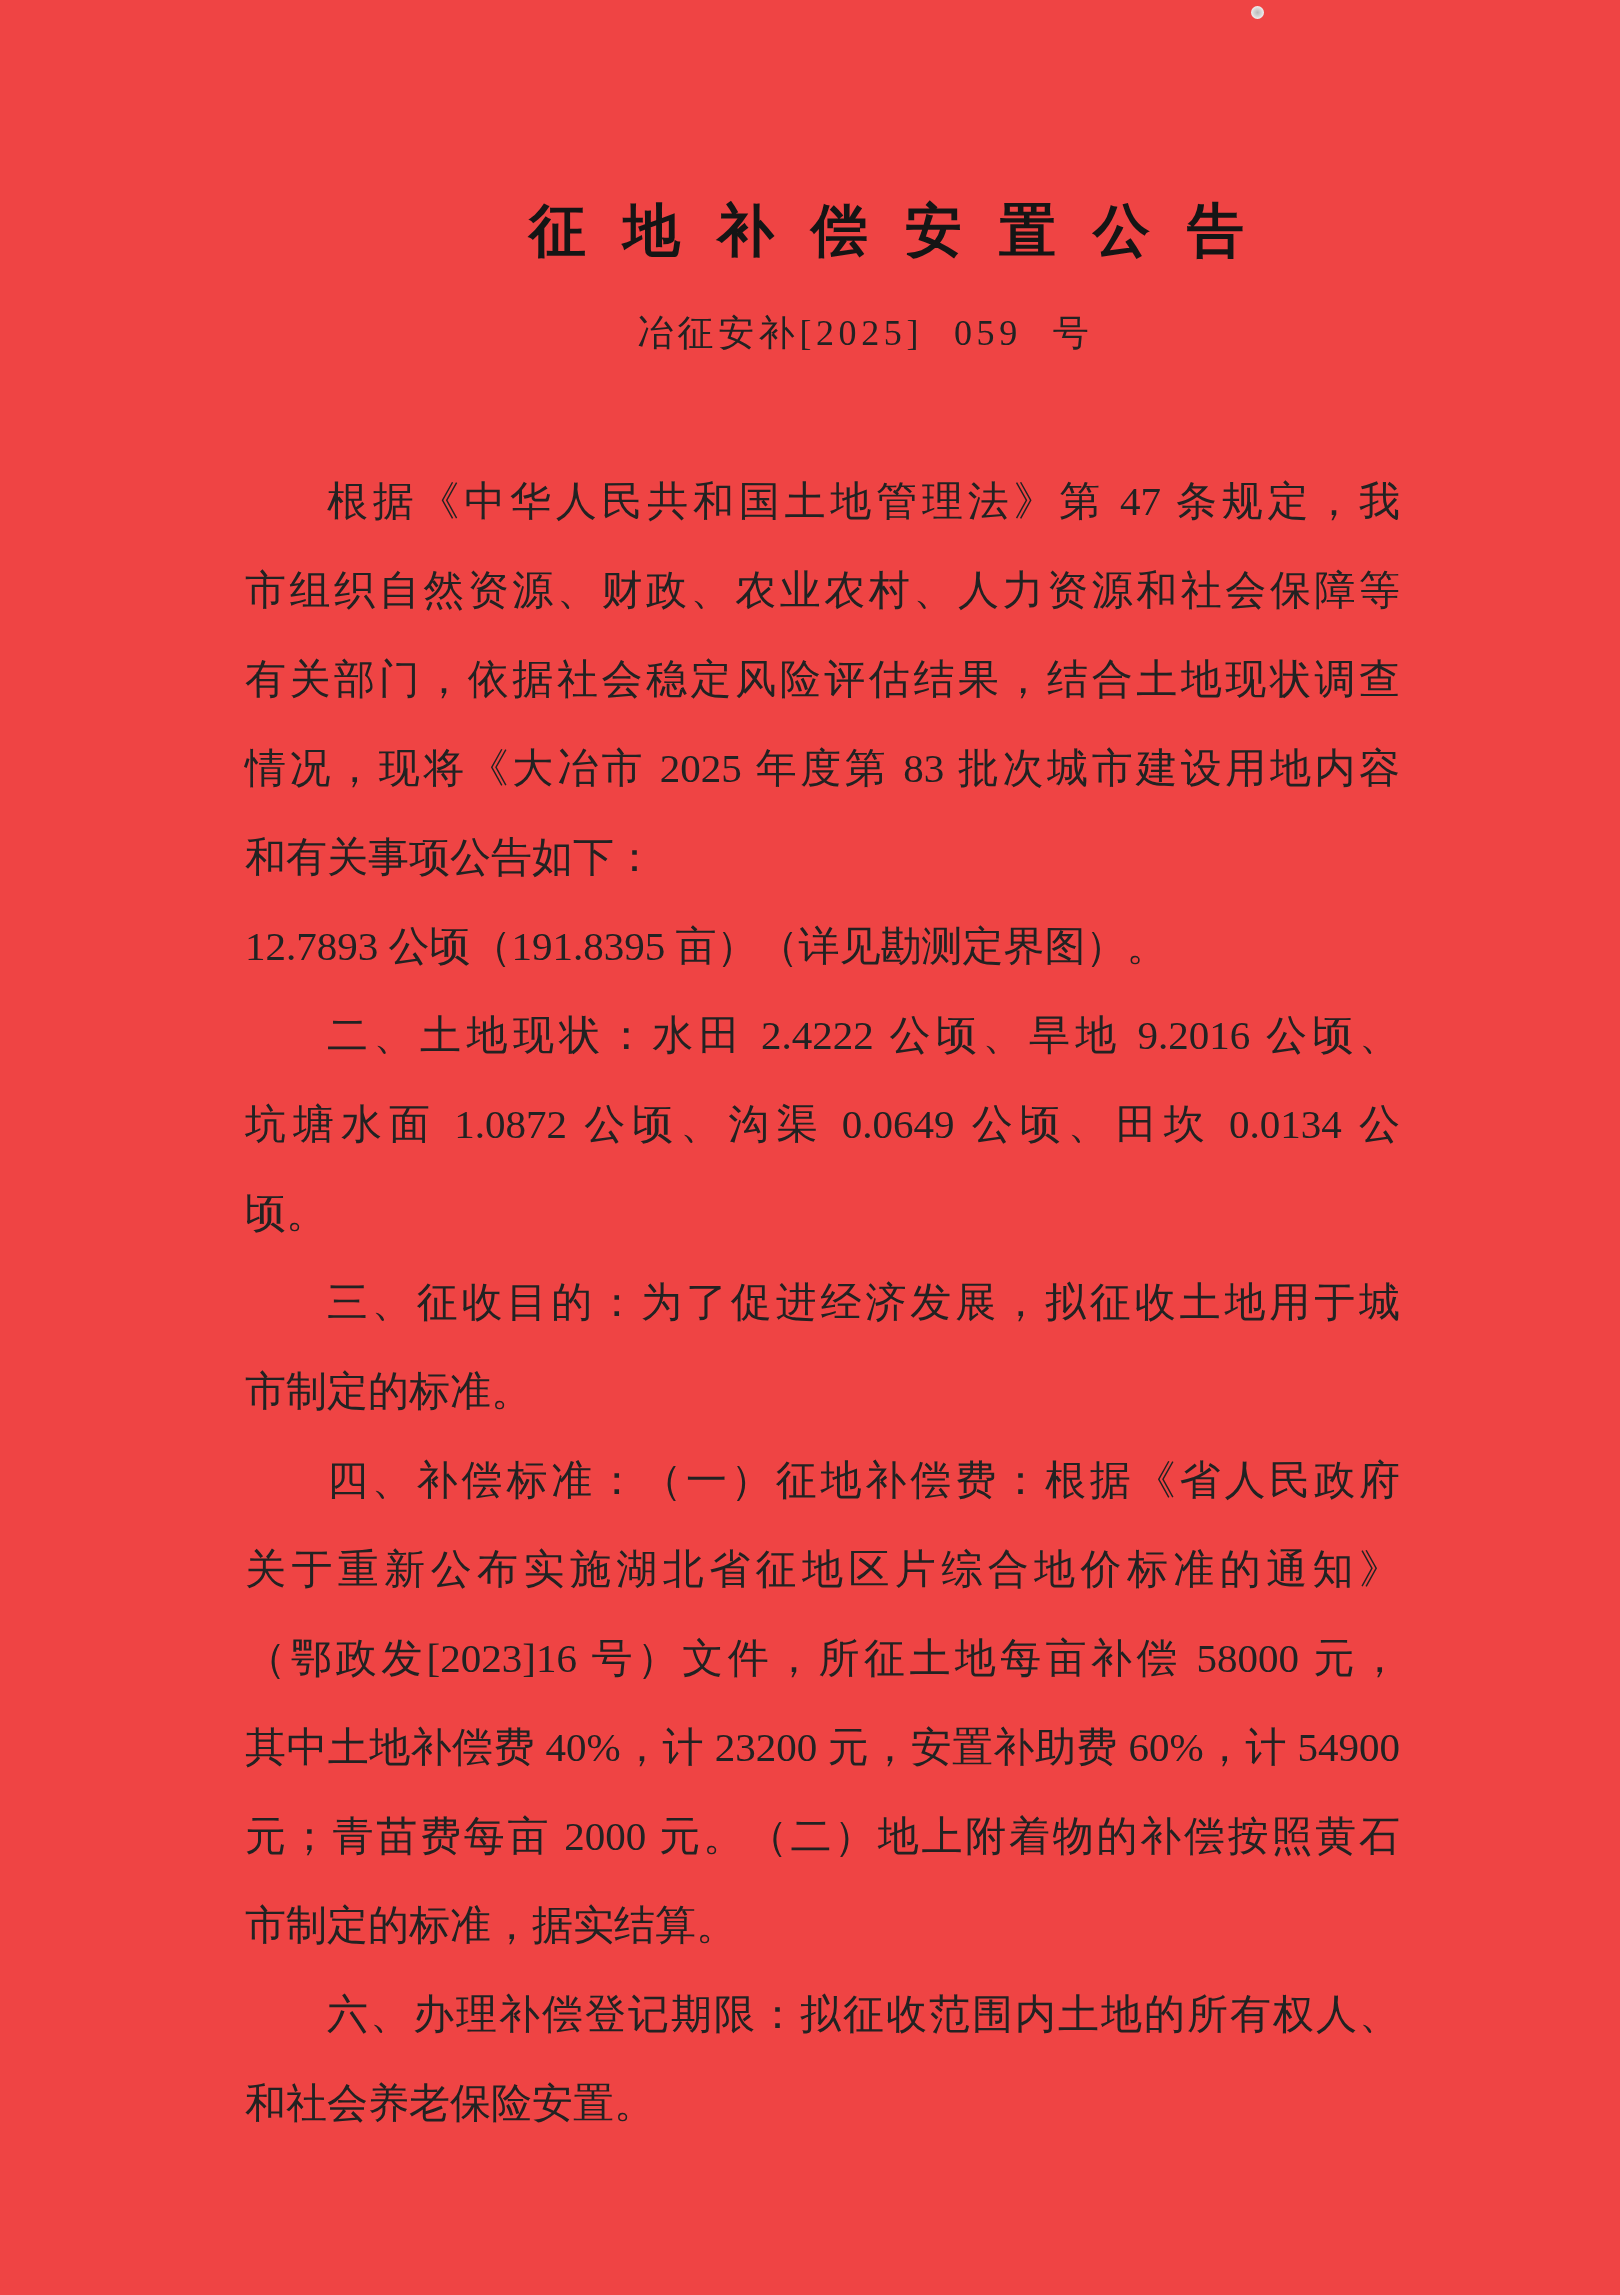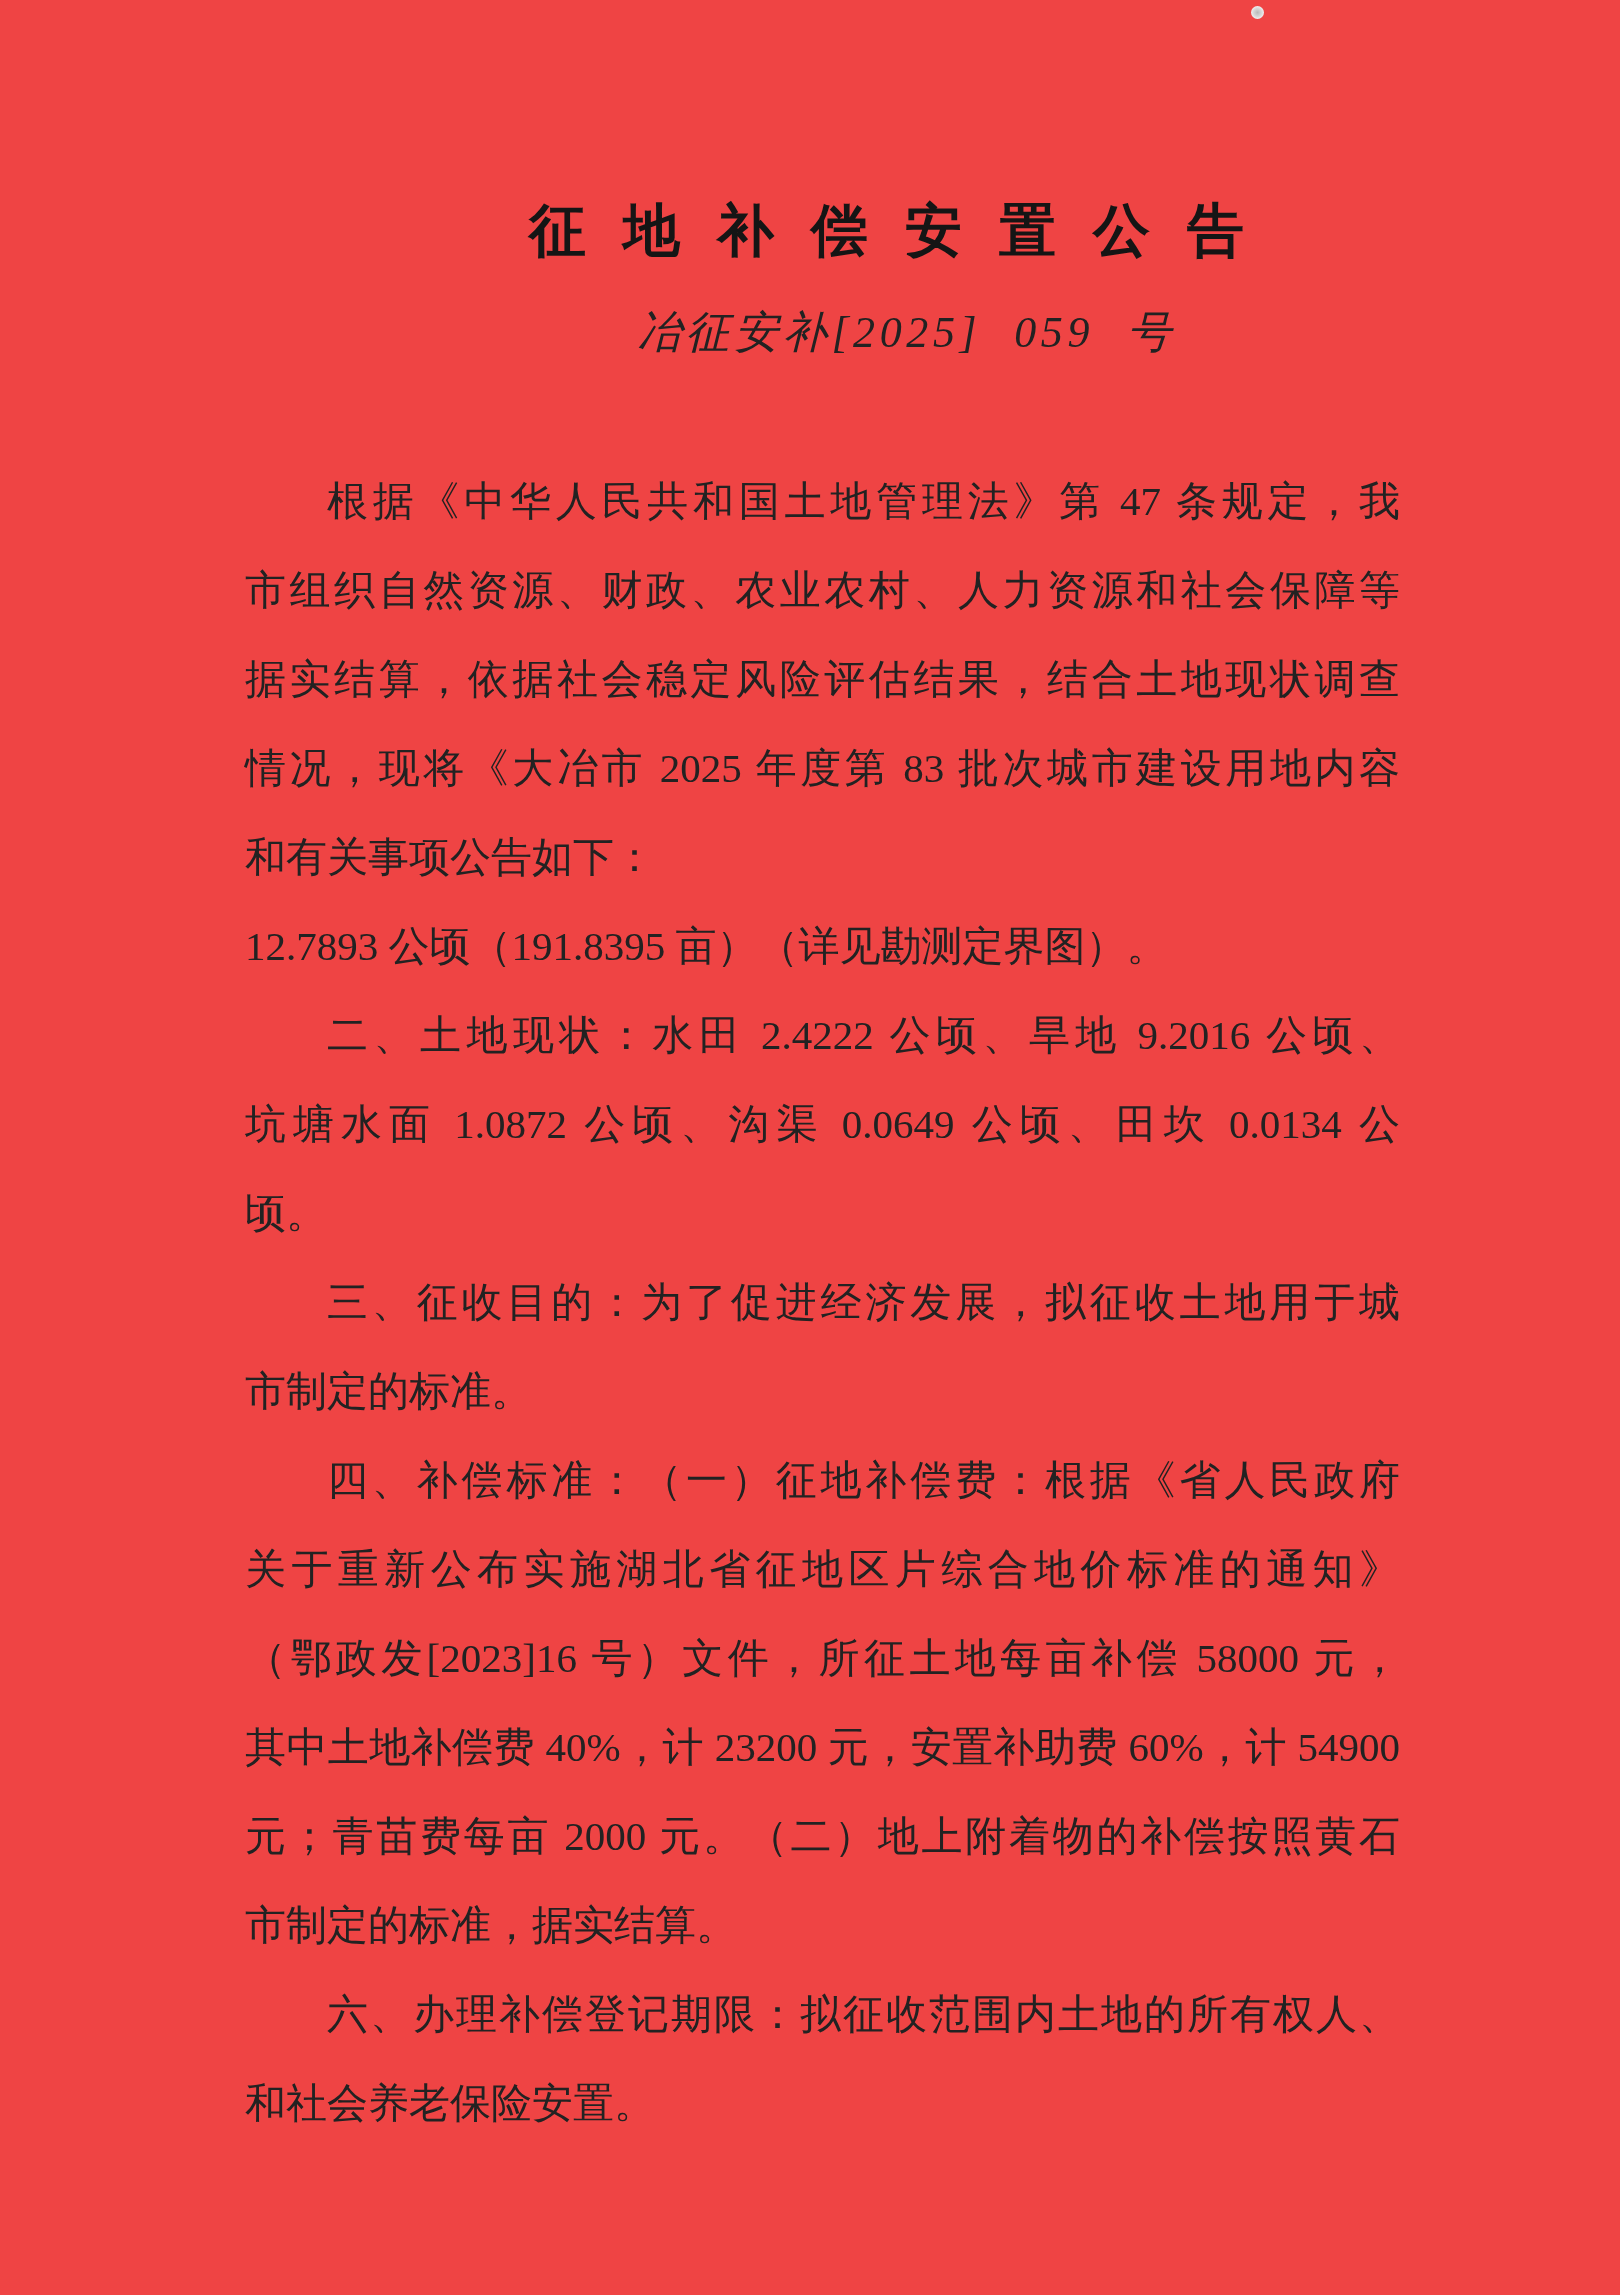--- a/index.html
+++ b/index.html
@@ -35,27 +35,26 @@
     line-height:59px;
     letter-spacing:37px;
     white-space:nowrap;
     color:#151515;
   }
   .doc-number{
     position:absolute;
     left:637px;
     top:305px;
     margin:0;
-    font-size:44px;
+    font-size:36px;
     line-height:56px;
     letter-spacing:4.6px;
     word-spacing:17.4px;
     white-space:nowrap;
     color:#222;
-    font-style:italic;
   }
   .body-block{
     position:absolute;
     left:232px;
     top:450px;
     width:1181px;
     font-size:41px;
     line-height:76px;
     color:#222;
   }
@@ -78,21 +77,21 @@
 
   <div class="artifact-dot"></div>
 
   <h1 class="title">征地补偿安置公告</h1>
 
   <div class="doc-number">冶征安补[2025] 059 号</div>
 
   <div class="body-block">
     <p class="ln indent j">根据《中华人民共和国土地管理法》第 47 条规定，我</p>
     <p class="ln j">市组织自然资源、财政、农业农村、人力资源和社会保障等</p>
-    <p class="ln j">据实结算，依据社会稳定风险评估结果，结合土地现状调查</p>
+    <p class="ln j">有关部门，依据社会稳定风险评估结果，结合土地现状调查</p>
     <p class="ln j">情况，现将《大冶市 2025 年度第 83 批次城市建设用地内容</p>
     <p class="ln">和有关事项公告如下：</p>
     <p class="ln">12.7893 公顷（191.8395 亩）（详见勘测定界图）。</p>
     <p class="ln indent j">二、土地现状：水田 2.4222 公顷、旱地 9.2016 公顷、</p>
     <p class="ln j">坑塘水面 1.0872 公顷、沟渠 0.0649 公顷、田坎 0.0134 公</p>
     <p class="ln">顷。</p>
     <p class="ln indent j">三、征收目的：为了促进经济发展，拟征收土地用于城</p>
     <p class="ln">市制定的标准。</p>
     <p class="ln indent j">四、补偿标准：（一）征地补偿费：根据《省人民政府</p>
     <p class="ln j">关于重新公布实施湖北省征地区片综合地价标准的通知》</p>

